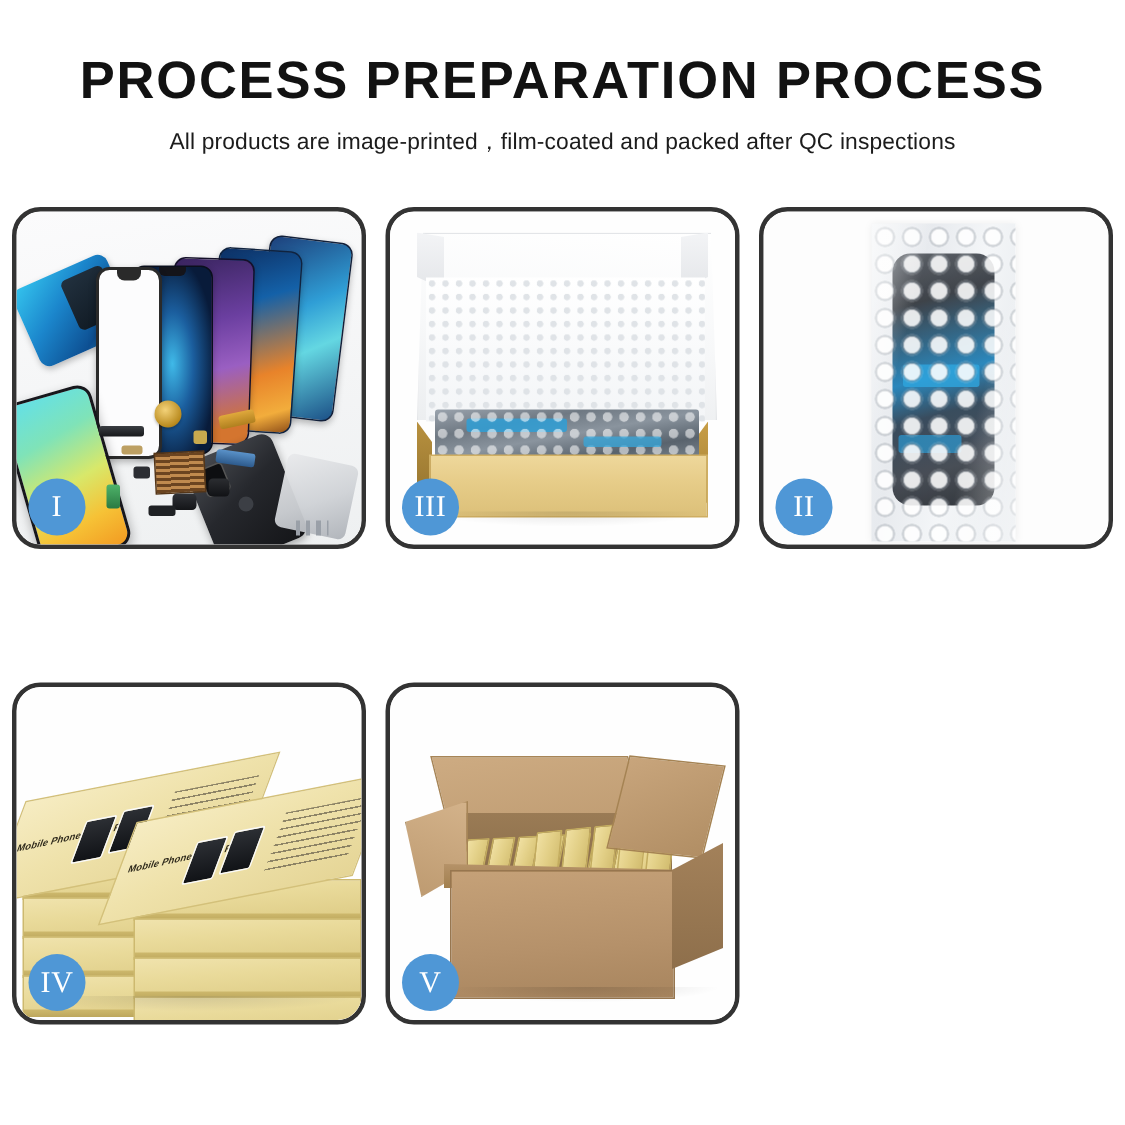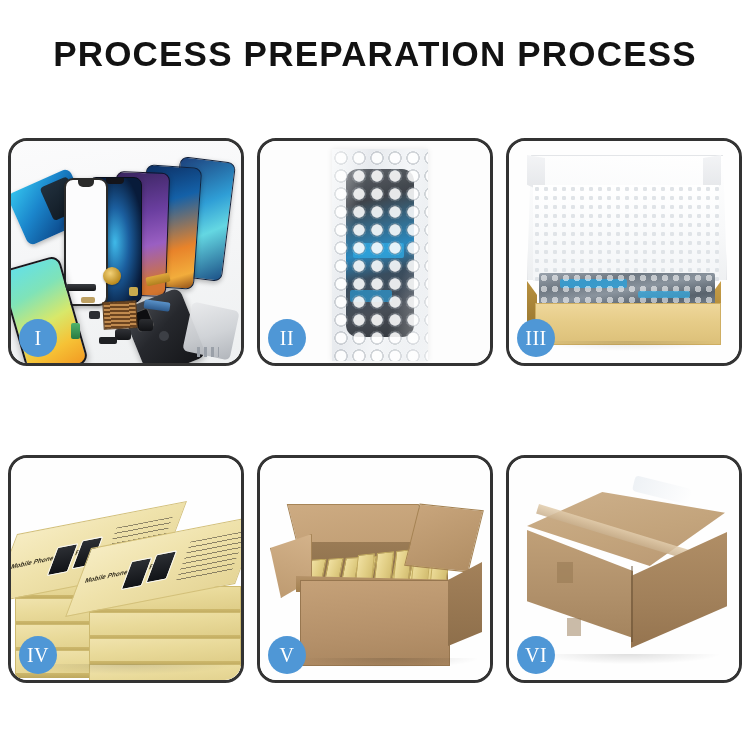--- a/index.html
+++ b/index.html
@@ -618,20 +618,21 @@
     position:absolute; left: 30px; bottom: 16px;
     width: 180px; height: 10px;
     background: radial-gradient(ellipse at 50% 0%, rgba(0,0,0,0.12), transparent 72%);
   }
 </style>
 </head>
 <body>
 
 <div class="header">
   <h1 class="title">PROCESS PREPARATION PROCESS</h1>
+  <p class="subtitle">All products are image-printed，film-coated and packed after QC inspections</p>
 </div>
 
 <div class="grid">
 
   <div class="panel">
     <div class="panel-media">
       <div class="p1-bg"></div>
       <div class="p1-adhesive"></div>
       <div class="ph ph-e"></div>
       <div class="ph ph-d"></div>
@@ -656,51 +657,51 @@
       <div class="part part-sm4"></div>
       <div class="part part-sm5"></div>
       <div class="part part-tools"></div>
       <div class="part part-screws"></div>
     </div>
     <div class="badge">I</div>
   </div>
 
   <div class="panel">
     <div class="panel-media">
-      <div class="p2-bg"></div>
-      <div class="p2-wrap">
-        <div class="p2-phone"></div>
-        <div class="p2-bubbles"></div>
-        <div class="p2-bubbles2"></div>
-        <div class="p2-sheen"></div>
-      </div>
-    </div>
-    <div class="badge">II</div>
-  </div>
-
-  <div class="panel">
-    <div class="panel-media">
       <div class="p3-bg"></div>
       <div class="p3-lid"></div>
       <div class="p3-lid-fold-l"></div>
       <div class="p3-lid-fold-r"></div>
       <div class="p3-foam"></div>
       <div class="p3-left-wall"></div>
       <div class="p3-right-wall"></div>
       <div class="p3-inner">
         <div class="p3-inner-bubbles"></div>
       </div>
       <div class="p3-front"></div>
       <div class="p3-shadow"></div>
     </div>
     <div class="badge">III</div>
   </div>
 
   <div class="panel">
     <div class="panel-media">
+      <div class="p2-bg"></div>
+      <div class="p2-wrap">
+        <div class="p2-phone"></div>
+        <div class="p2-bubbles"></div>
+        <div class="p2-bubbles2"></div>
+        <div class="p2-sheen"></div>
+      </div>
+    </div>
+    <div class="badge">II</div>
+  </div>
+
+  <div class="panel">
+    <div class="panel-media">
       <div class="p4-bg"></div>
 
       <div class="sbox sb-l1"></div>
       <div class="sbox sb-l2"></div>
       <div class="sbox sb-l3"></div>
       <div class="sbox sb-l4"></div>
 
       <div class="sbox sb-r1"></div>
       <div class="sbox sb-r2"></div>
       <div class="sbox sb-r3"></div>
@@ -750,29 +751,14 @@
       <div class="p5-flap-right"></div>
       <div class="p5-flap-left"></div>
       <div class="p5-flap-front"></div>
       <div class="p5-body"></div>
       <div class="p5-side"></div>
       <div class="p5-shadow"></div>
     </div>
     <div class="badge">V</div>
   </div>
 
-  <div class="panel">
-    <div class="panel-media">
-      <div class="p6-bg"></div>
-      <div class="p6-glint"></div>
-      <div class="p6-top"></div>
-      <div class="p6-tape-top"></div>
-      <div class="p6-left"></div>
-      <div class="p6-right"></div>
-      <div class="p6-seam"></div>
-      <div class="p6-tape-l"></div>
-      <div class="p6-tape-l2"></div>
-      <div class="p6-shadow"></div>
-    </div>
-    <div class="badge">VI</div>
-  </div>
 
 </div>
 
 </body></html>

